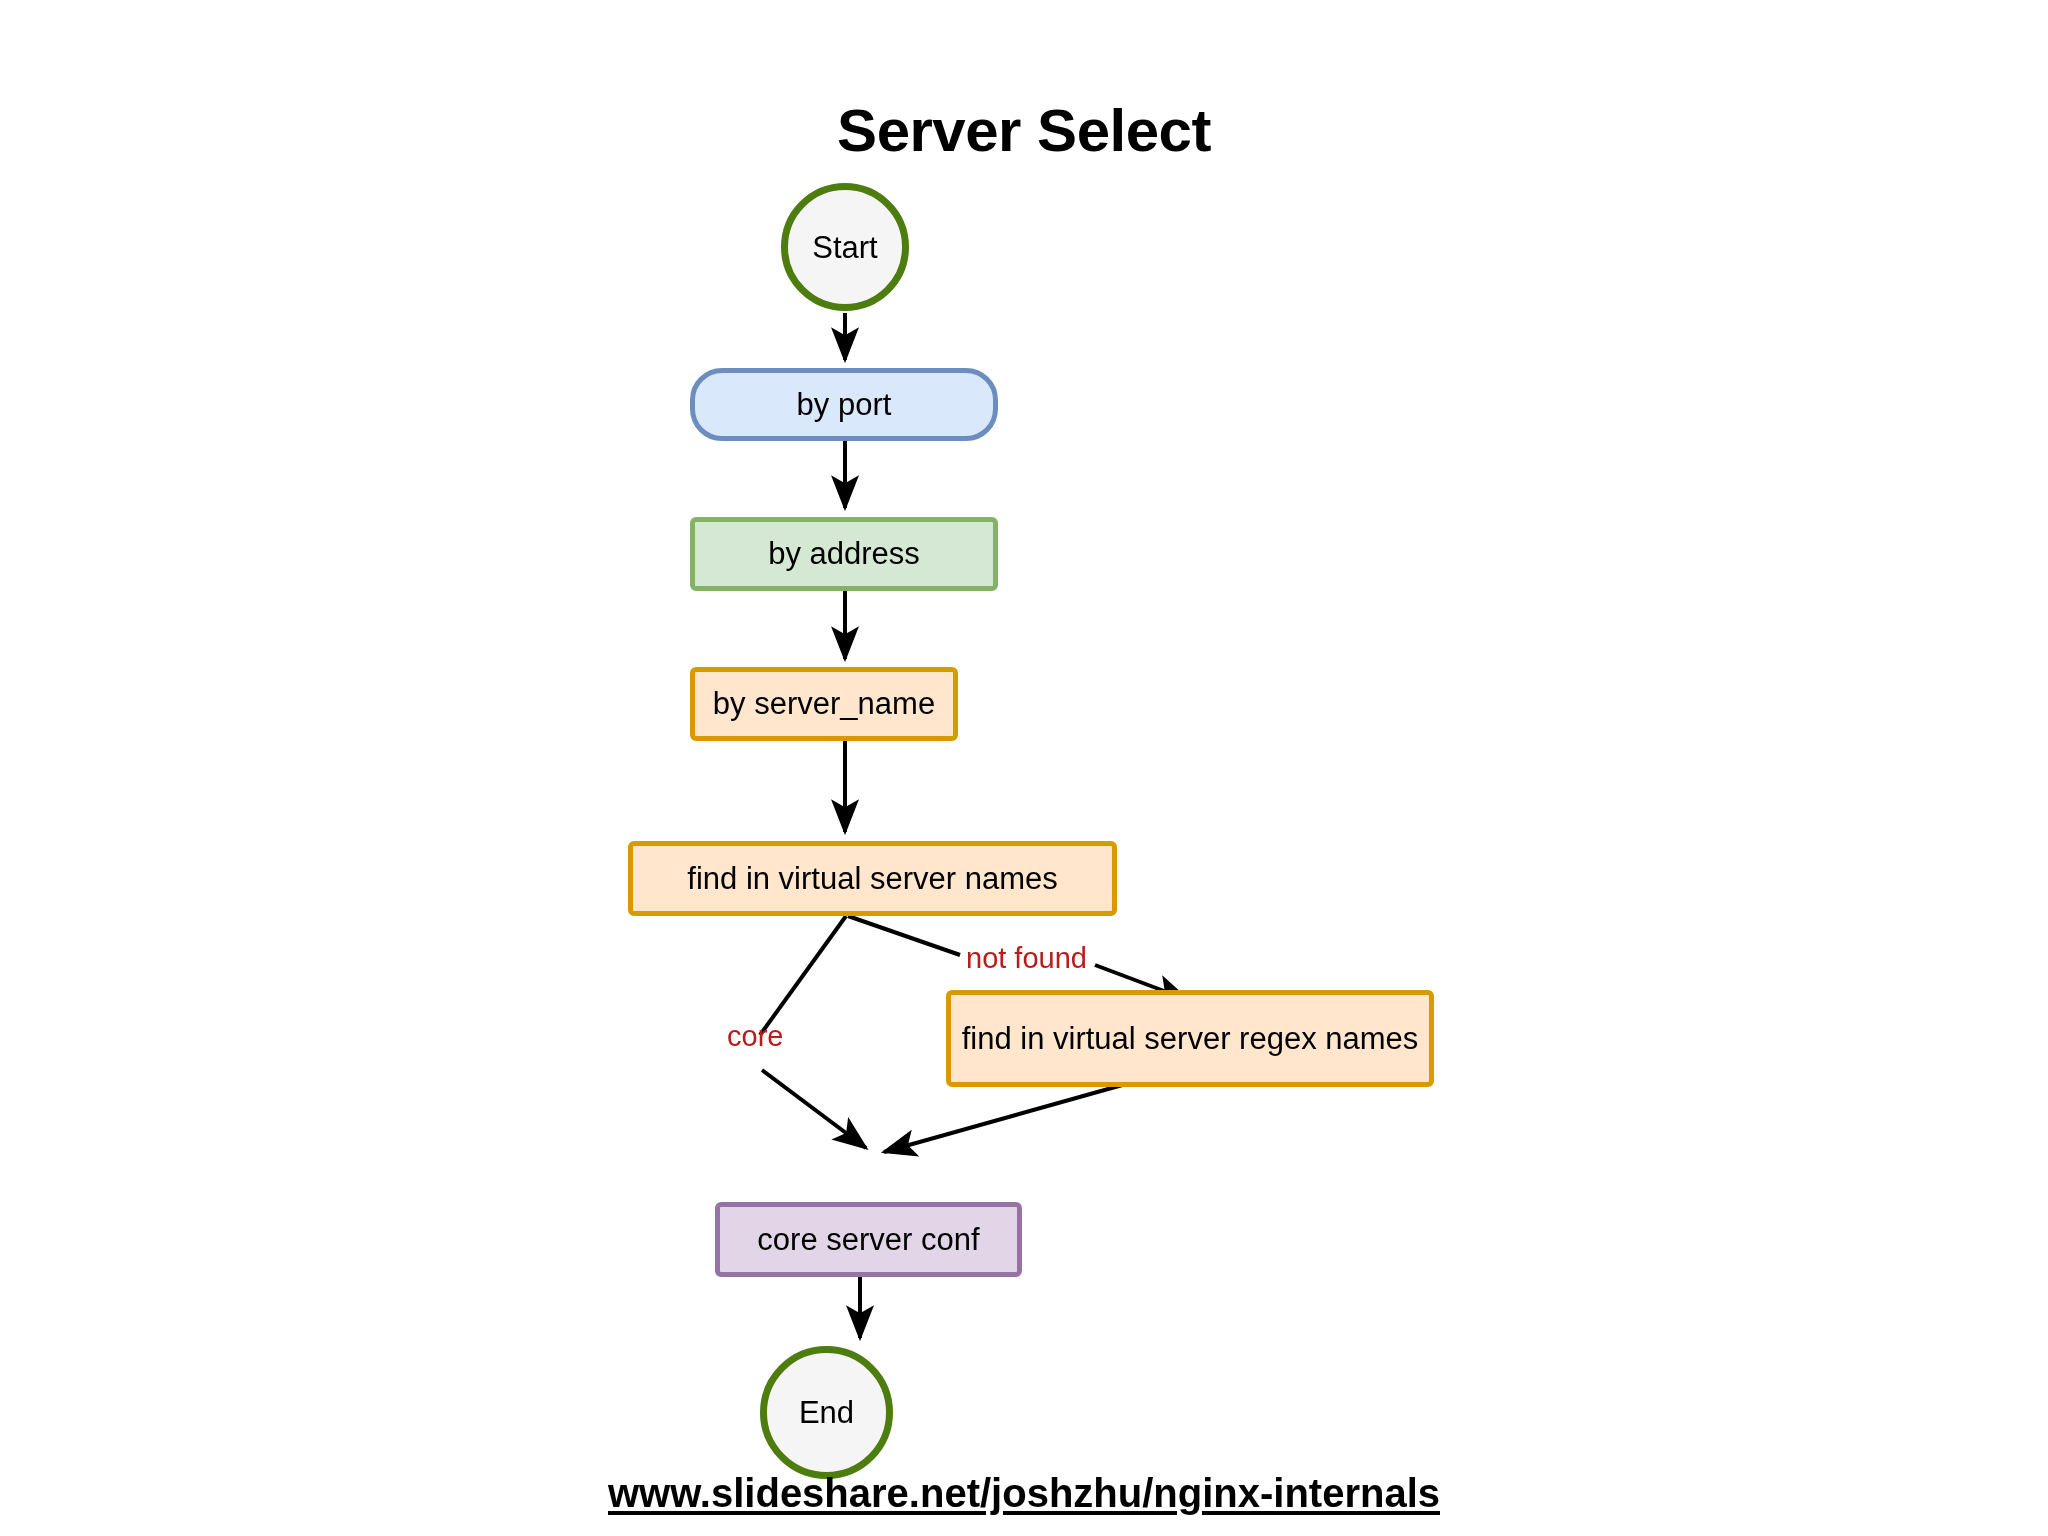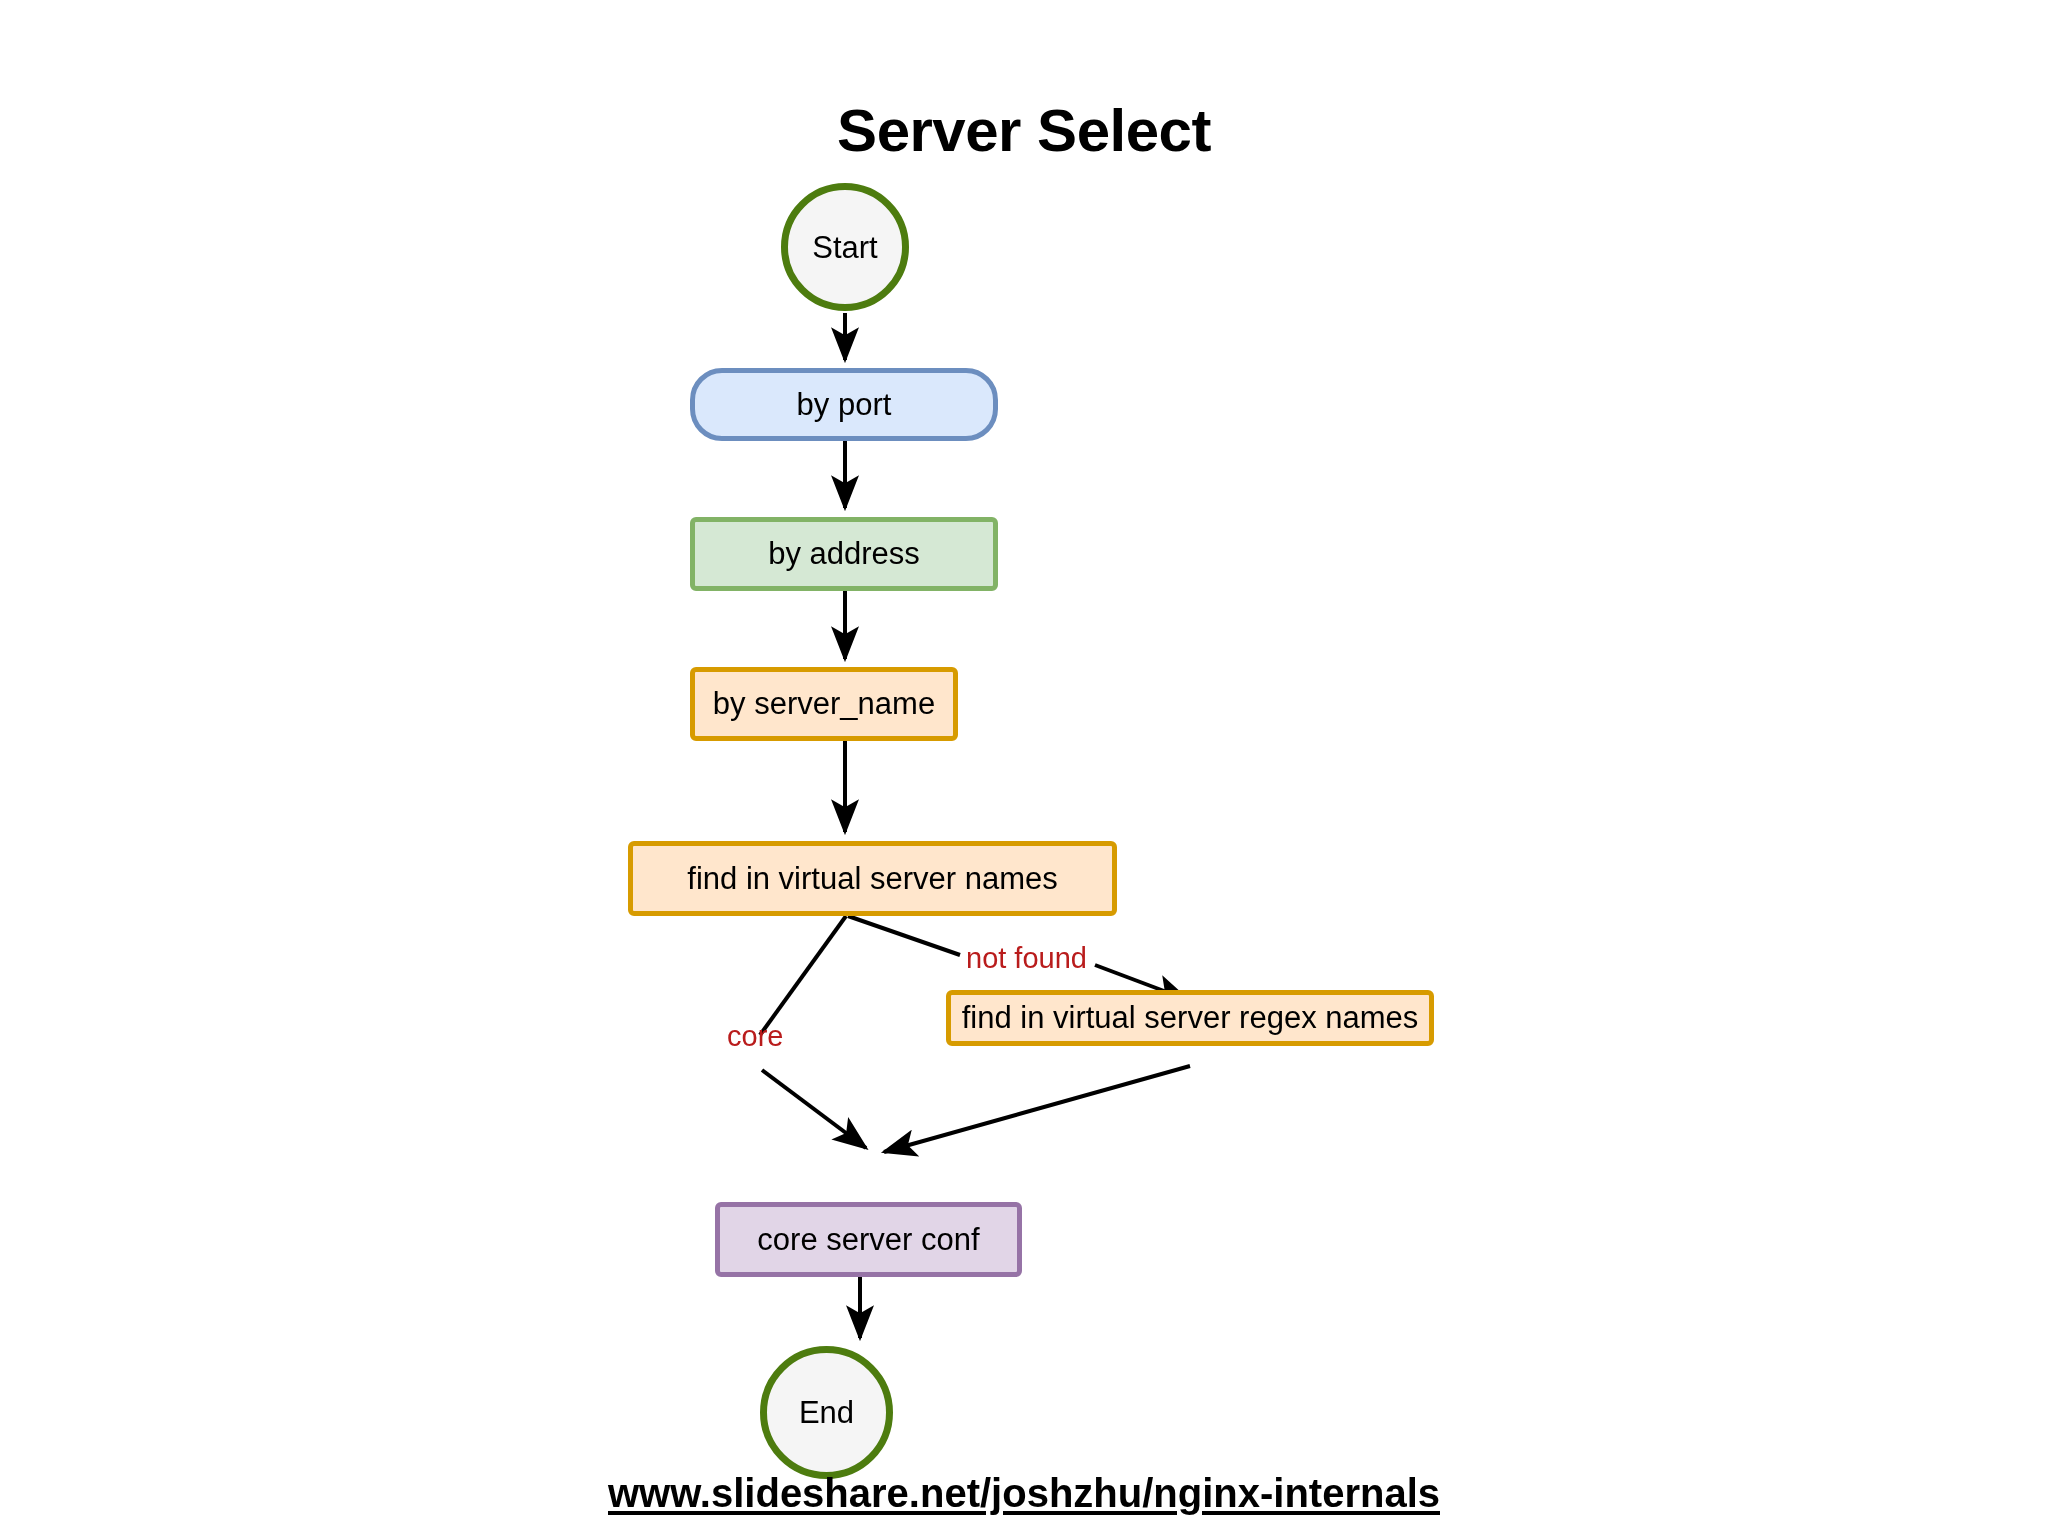--- a/index.html
+++ b/index.html
@@ -170,21 +170,21 @@
   </div>
 
   <div class="node-box fill-orange" style="left:690px; top:667px; width:268px; height:74px;">
     <span>by server_name</span>
   </div>
 
   <div class="node-box fill-orange" style="left:628px; top:841px; width:489px; height:75px;">
     <span>find in virtual server names</span>
   </div>
 
-  <div class="node-box fill-orange" style="left:946px; top:990px; width:488px; height:56px;">
+  <div class="node-box fill-orange" style="left:946px; top:990px; width:488px; height:97px;">
     <span>find in virtual server regex names</span>
   </div>
 
   <div class="node-box fill-purple" style="left:707px; top:1202px; width:307px; height:75px;margin-left:8px;">
     <span>core server conf</span>
   </div>
 
   <div class="terminator" style="left:760px; top:1346px; width:133px; height:133px;align-items:center;">
     <span>End</span>
   </div>

